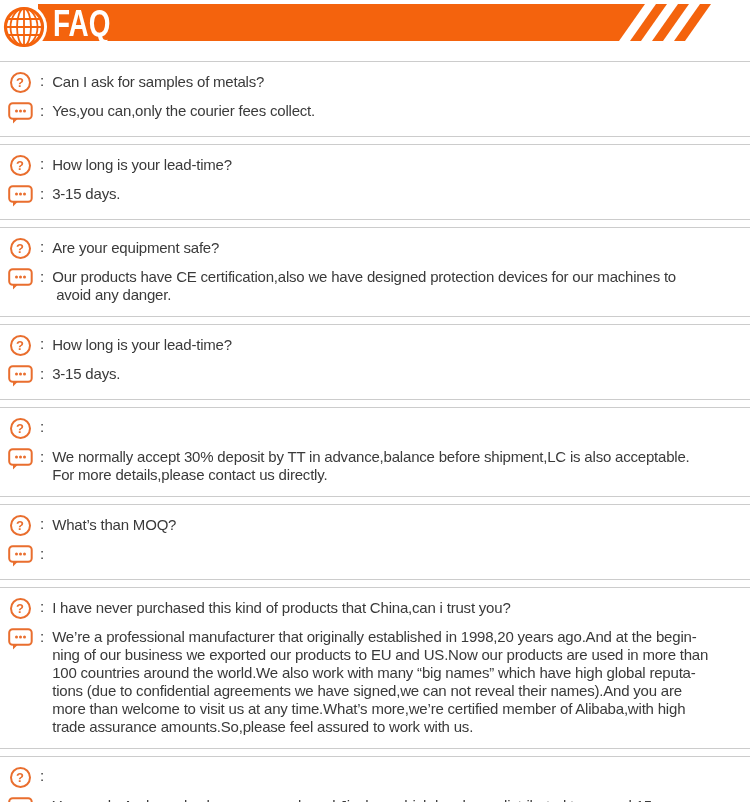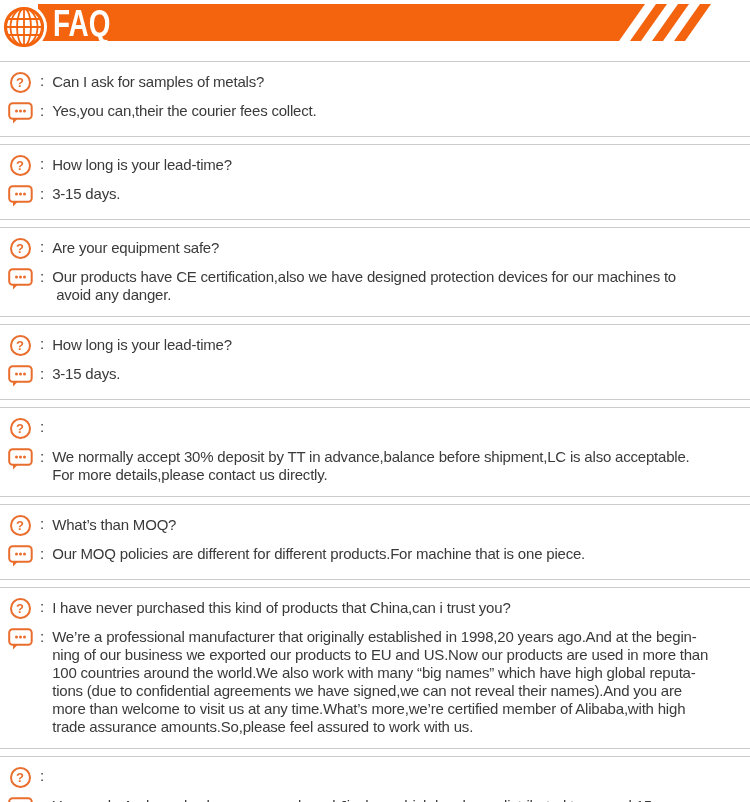--- a/index.html
+++ b/index.html
@@ -85,21 +85,21 @@
       <span class="icon-cell">
           <svg class="a-icon" width="25" height="22" viewBox="0 0 25 22">
             <rect x="1.2" y="1.2" width="22.5" height="15.5" rx="3.5" fill="none" stroke="#e96e2e" stroke-width="2"></rect>
             <circle cx="8.5" cy="9" r="1.5" fill="#e96e2e"></circle>
             <circle cx="12.5" cy="9" r="1.5" fill="#e96e2e"></circle>
             <circle cx="16.5" cy="9" r="1.5" fill="#e96e2e"></circle>
             <path d="M5,16 L5,21.5 L10.5,16 Z" fill="#e96e2e"></path>
           </svg>
         </span>
       <span class="colon">:</span>
-      <p class="qa-text">Yes,you can,their the courier fees collect.</p>
+      <p class="qa-text">Yes,you can,only the courier fees collect.</p>
     </div>
   </section>
 
   <section class="faq-block">
     <div class="row question-row">
       <span class="icon-cell">
           <span class="q-icon">?</span>
         </span>
       <span class="colon">:</span>
       <p class="qa-text">How long is your lead-time?</p>
@@ -201,21 +201,20 @@
       <span class="icon-cell">
           <svg class="a-icon" width="25" height="22" viewBox="0 0 25 22">
             <rect x="1.2" y="1.2" width="22.5" height="15.5" rx="3.5" fill="none" stroke="#e96e2e" stroke-width="2"></rect>
             <circle cx="8.5" cy="9" r="1.5" fill="#e96e2e"></circle>
             <circle cx="12.5" cy="9" r="1.5" fill="#e96e2e"></circle>
             <circle cx="16.5" cy="9" r="1.5" fill="#e96e2e"></circle>
             <path d="M5,16 L5,21.5 L10.5,16 Z" fill="#e96e2e"></path>
           </svg>
         </span>
       <span class="colon">:</span>
-      <p class="qa-text">Our MOQ policies are different for different products.For machine that is one piece.</p>
     </div>
   </section>
 
   <section class="faq-block">
     <div class="row question-row">
       <span class="icon-cell">
           <span class="q-icon">?</span>
         </span>
       <span class="colon">:</span>
       <p class="qa-text">I have never purchased this kind of products that China,can i trust you?</p>

